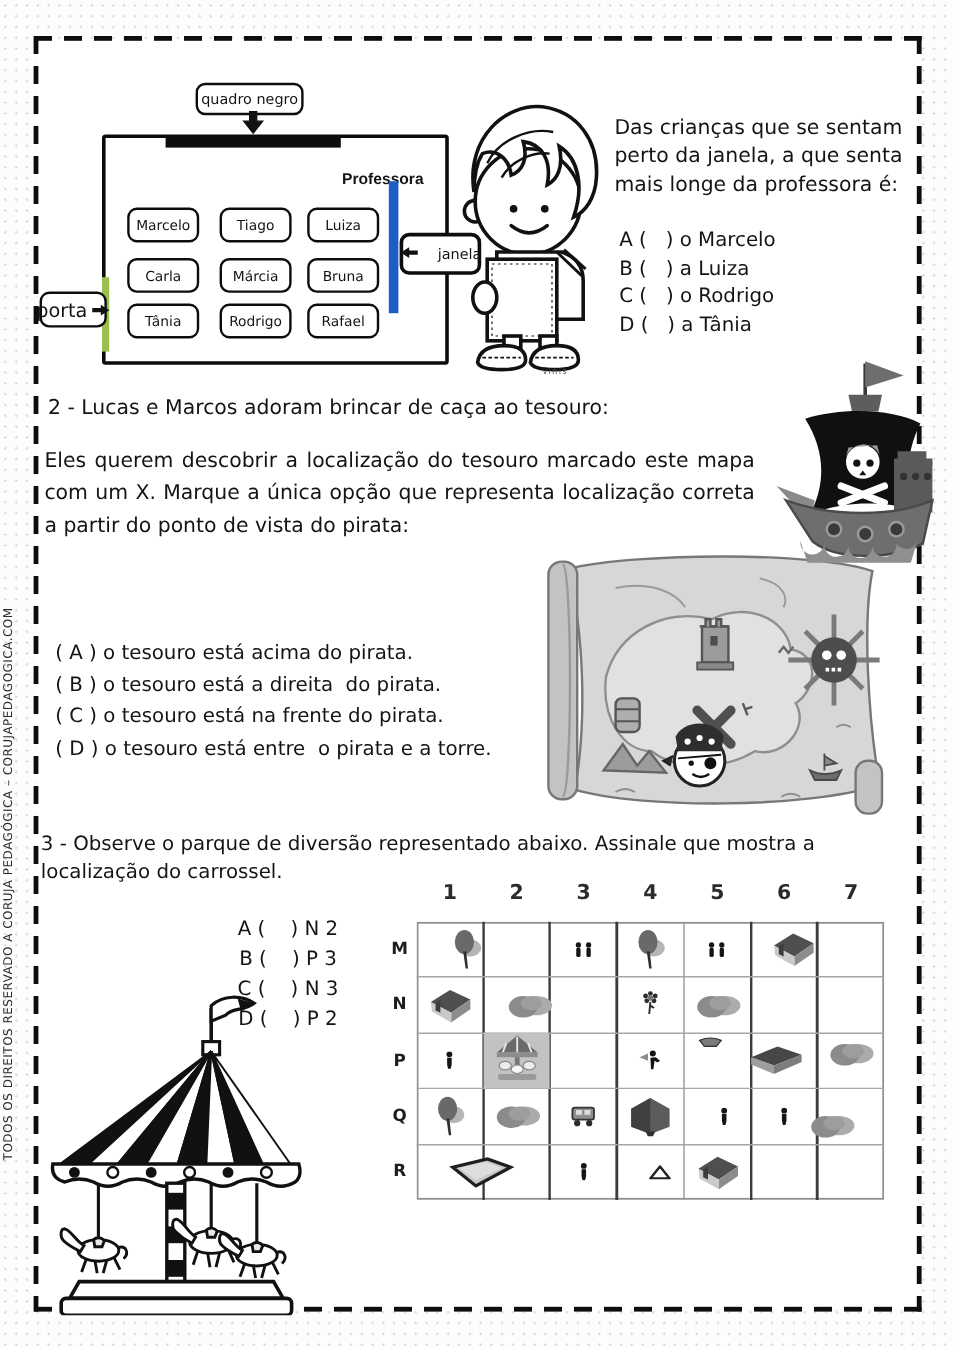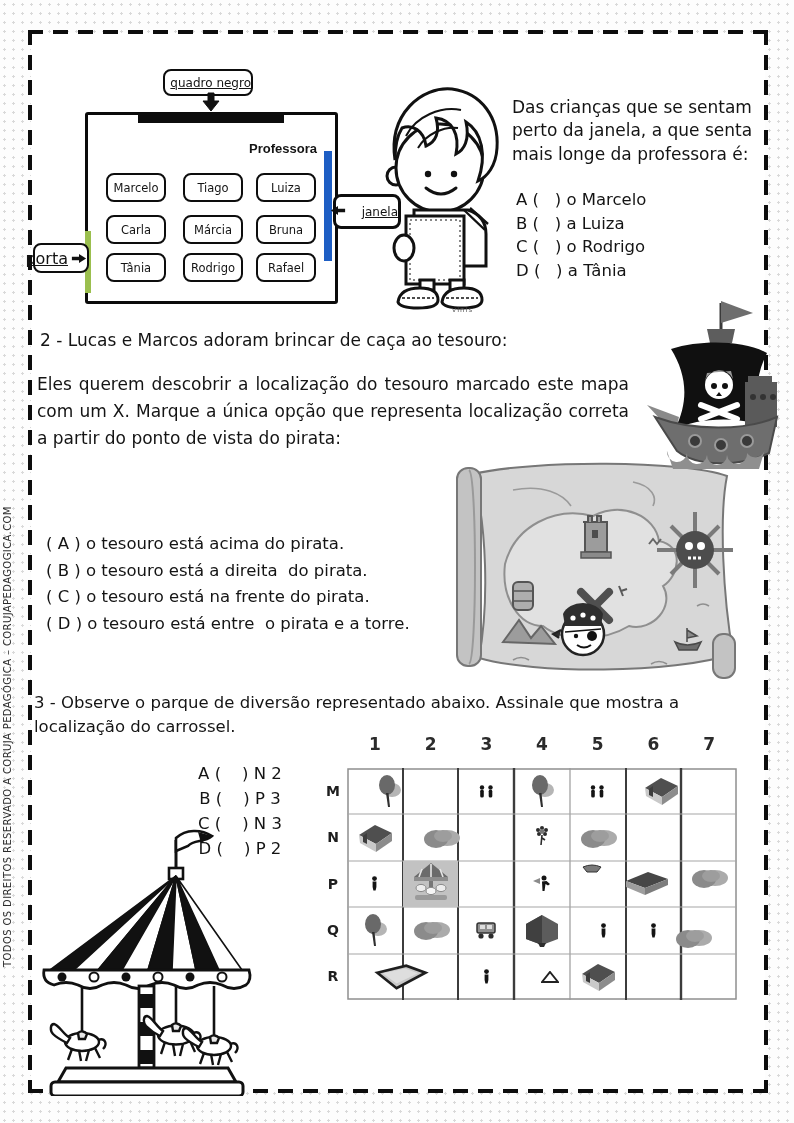--- a/index.html
+++ b/index.html
@@ -26,26 +26,26 @@
   .txt{font-size:17px;line-height:1.3;}
   .opt{white-space:pre;font-size:16.5px;}
   .copyright{
     position:absolute;left:2px;top:392px;height:575px;
     writing-mode:vertical-rl;transform:rotate(180deg);
     font-size:10px;letter-spacing:.4px;color:#2a2a2a;white-space:nowrap;
   }
   
   .label-box{
     position:absolute;border:2.5px solid #0d0d0d;border-radius:8px;background:#fff;
-    display:flex;align-items:center;justify-content:flex-end;gap:3px;
-    font-size:12px;font-weight:500;text-decoration:underline;
+    display:flex;align-items:center;justify-content:center;gap:3px;
+    font-size:12px;font-weight:500;
   }
   .classroom{
     position:absolute;left:85px;top:112px;width:247px;height:186px;
-    border:3.5px solid #0b0b0b;border-radius:3px;background:#fff;
+    border:3.5px solid #0b0b0b;border-radius:3px;background:#fff;padding-left:36px;
   }
   .blackboard{position:absolute;left:50px;top:-2px;width:146px;height:10px;background:#0d0d0d;}
   .professora{position:absolute;right:18px;top:26px;font-weight:700;font-size:13px;font-family:"Liberation Sans",sans-serif;}
   .desk{
     position:absolute;width:56px;height:25px;border:2.5px solid #0d0d0d;border-radius:8px;
     display:flex;align-items:center;justify-content:center;font-size:11.5px;background:#fff;
   }
   .window-strip{position:absolute;left:236px;top:36px;width:8px;height:110px;background:#1e5ec4;}
   .door-strip{position:absolute;left:-3px;top:116px;width:6px;height:62px;background:#9bbf4e;}
   

